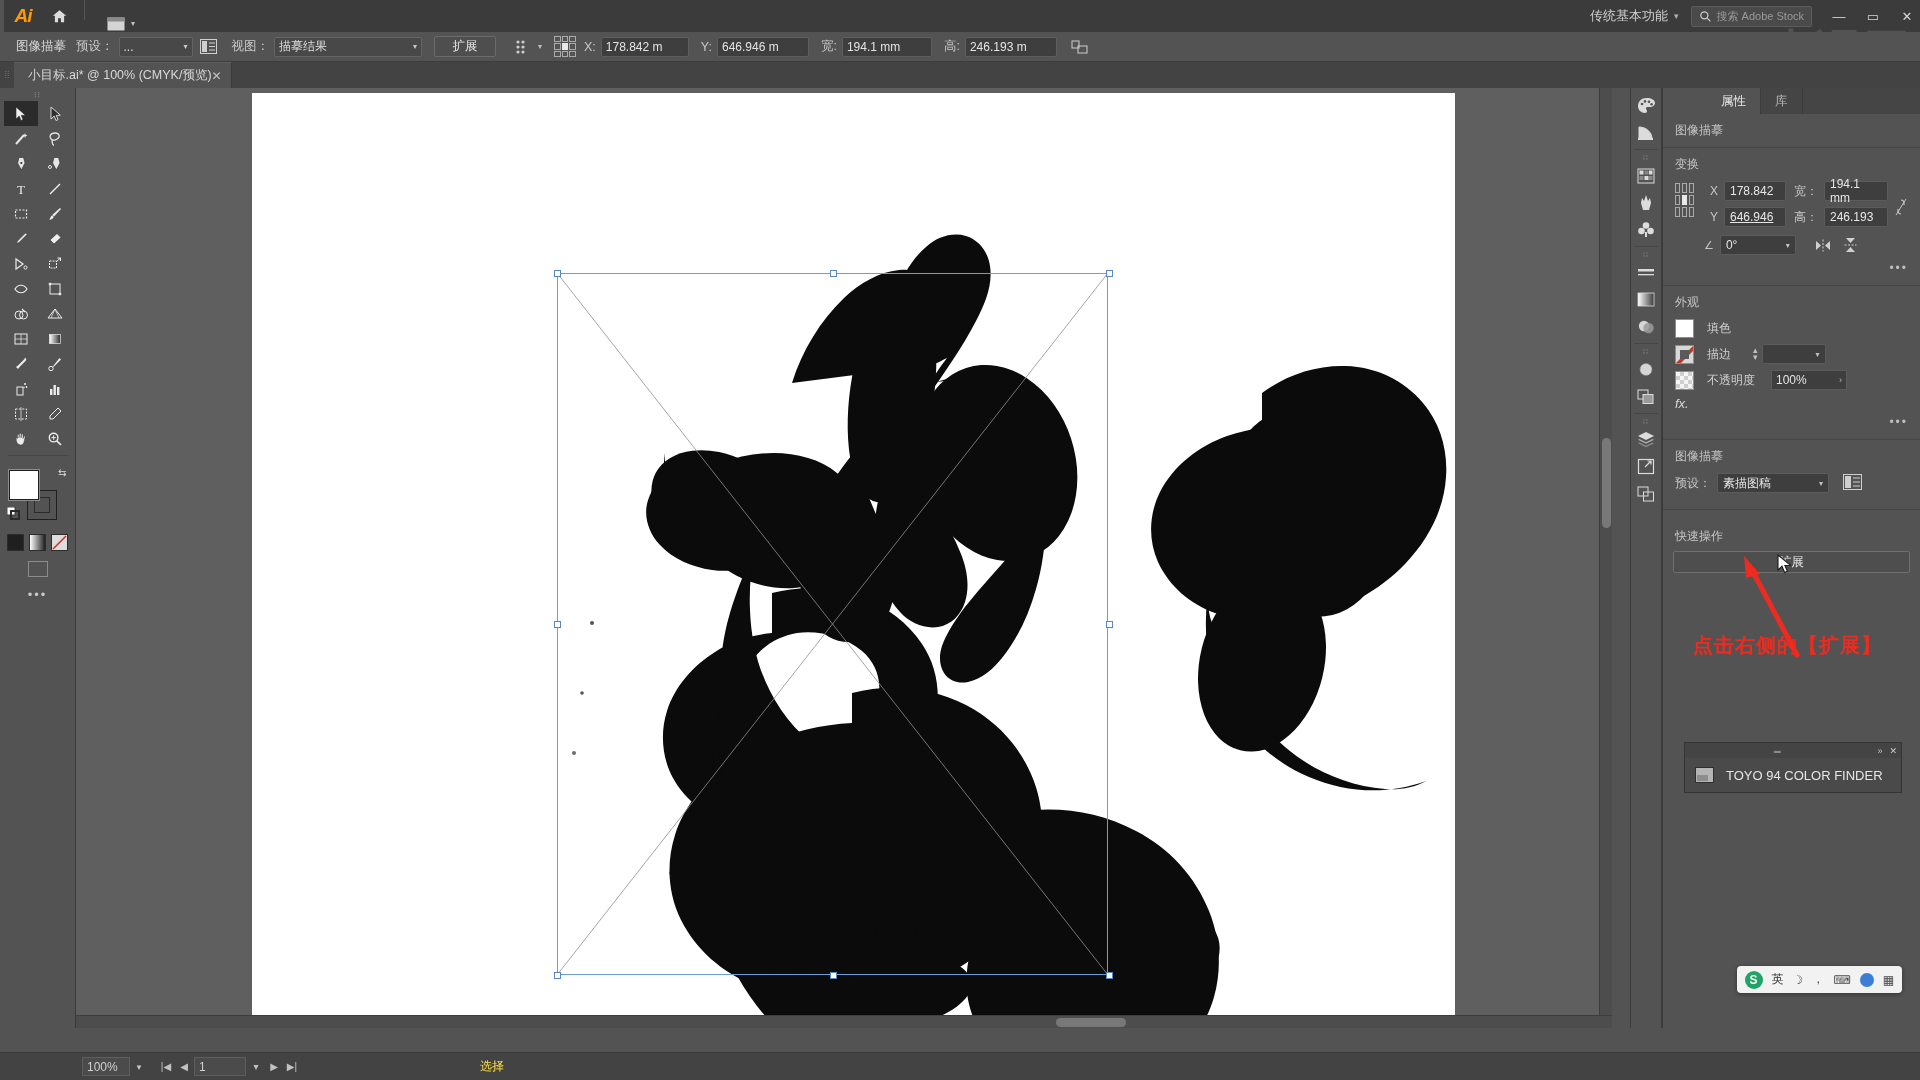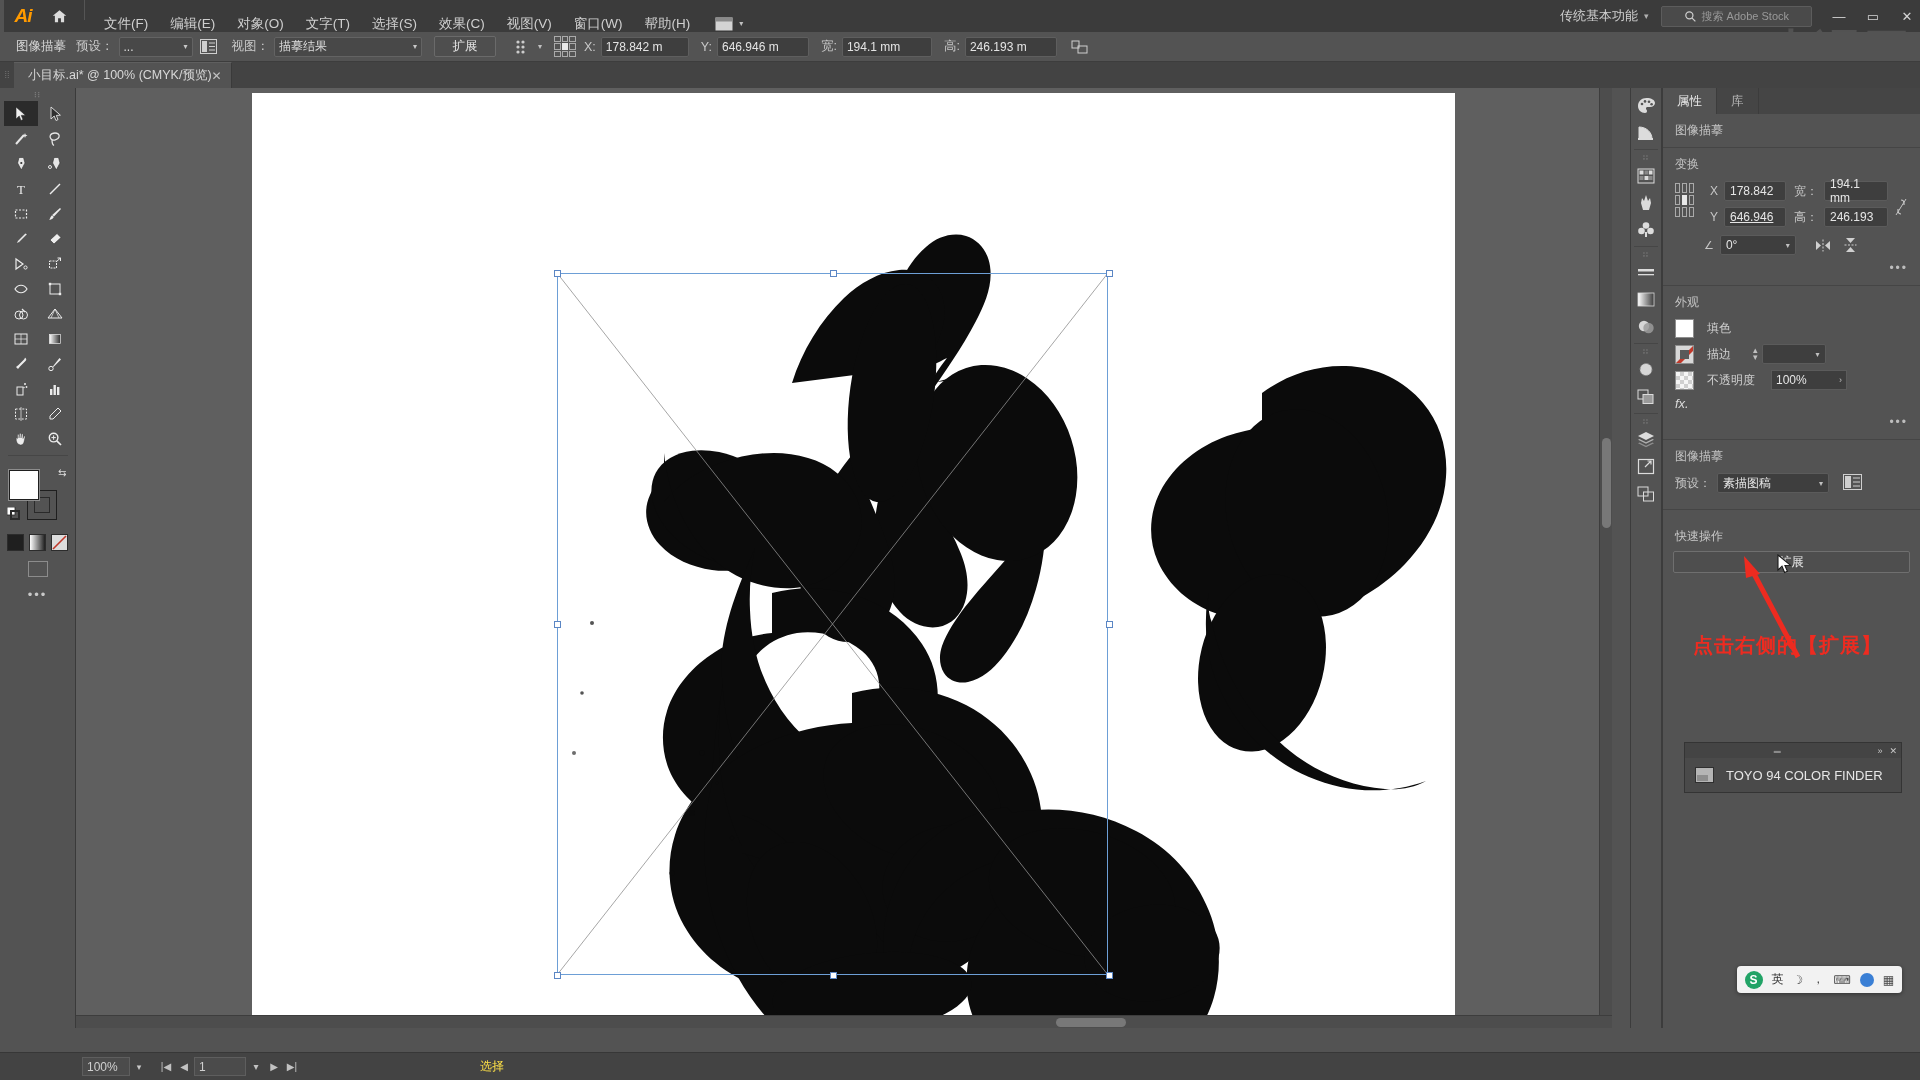--- a/index.html
+++ b/index.html
@@ -34,21 +34,21 @@
   }
   .ws-right {
     position: absolute; right: 0; top: 0; height: 32px;
     display: flex; align-items: center;
   }
   .ws-name { font-size: 13px; color: #cfcfcf; padding: 0 6px; }
   .ws-caret { font-size: 9px; color: #b0b0b0; padding-right: 12px; }
   .stock-search {
     display: flex; align-items: center; gap: 5px;
     background: #4a4a4a; border: 1px solid #5c5c5c; border-radius: 2px;
-    height: 21px; padding: 0 22px; margin-right: 10px;
+    height: 21px; padding: 0 7px; margin-right: 10px;
   }
   .stock-search span.txt { font-size: 11px; color: #9a9a9a; white-space: nowrap; }
   .winbtns { display: flex; align-items: center; }
   .winbtn {
     width: 34px; height: 32px; display: flex; align-items: center; justify-content: center;
     color: #d5d5d5; font-size: 13px;
   }
 
   
   .watermark {
@@ -206,21 +206,21 @@
   }
   .dock-sep { width: 24px; height: 1px; background: #464646; margin: 3px 0; }
   .dock-grip { width: 18px; height: 9px; display:flex; align-items:center; justify-content:center; color:#8e8e8e; font-size:7px; letter-spacing:1px;}
 
   
   .props {
     position: absolute; top: 88px; right: 0; width: 258px; height: 940px;
     background: #535353; border-left: 1px solid #3c3c3c;
     font-size: 12px; color: #d4d4d4;
   }
-  .props-tabs { display: flex; height: 26px; background: #454545; }
+  .props-tabs { display: flex; height: 26px; background: #454545; margin-left: 44px; }
   .ptab {
     padding: 0 14px; display: flex; align-items: center; font-size: 12.5px;
     color: #b8b8b8; border-right: 1px solid #3c3c3c;
   }
   .ptab.active { background: #535353; color: #e8e8e8; }
   .psec { padding: 8px 12px 10px 12px; border-bottom: 1px solid #454545; }
   .psec-title { font-size: 12px; color: #c2c2c2; margin-bottom: 8px; }
   .psec-head { font-size: 12px; color: #c7c7c7; padding: 9px 12px 6px 12px; }
   .row { display: flex; align-items: center; margin-bottom: 6px; gap: 6px; }
   .pfield {
@@ -290,31 +290,20 @@
 <div id="app">
 
   <div class="menubar">
     <div class="ai-logo">Ai</div>
     <div class="home-btn">
       <svg width="17" height="17" viewBox="0 0 24 24">
           <path d="M12 3 L2.5 11 H5.5 V20 H10 V14.5 H14 V20 H18.5 V11 H21.5 Z" fill="#dcdcdc"></path>
         </svg>
     </div>
     <div class="menu-sep"></div>
-    <div class="menu-items">
-      <div class="menu-item">文件(F)</div>
-      <div class="menu-item">编辑(E)</div>
-      <div class="menu-item">对象(O)</div>
-      <div class="menu-item">文字(T)</div>
-      <div class="menu-item">选择(S)</div>
-      <div class="menu-item">效果(C)</div>
-      <div class="menu-item">视图(V)</div>
-      <div class="menu-item">窗口(W)</div>
-      <div class="menu-item">帮助(H)</div>
-    </div>
     <div style="margin-left:14px; display:flex; align-items:center; gap:6px;">
       <svg width="18" height="14" viewBox="0 0 18 14">
           <rect x="0.5" y="0.5" width="17" height="13" fill="#d4d4d4"></rect>
           <rect x="0.5" y="0.5" width="17" height="4" fill="#8a8a8a"></rect>
         </svg>
       <span style="font-size:8px;color:#c0c0c0;">▾</span>
     </div>
 
     <div class="ws-right">
       <div class="ws-name">传统基本功能</div>

